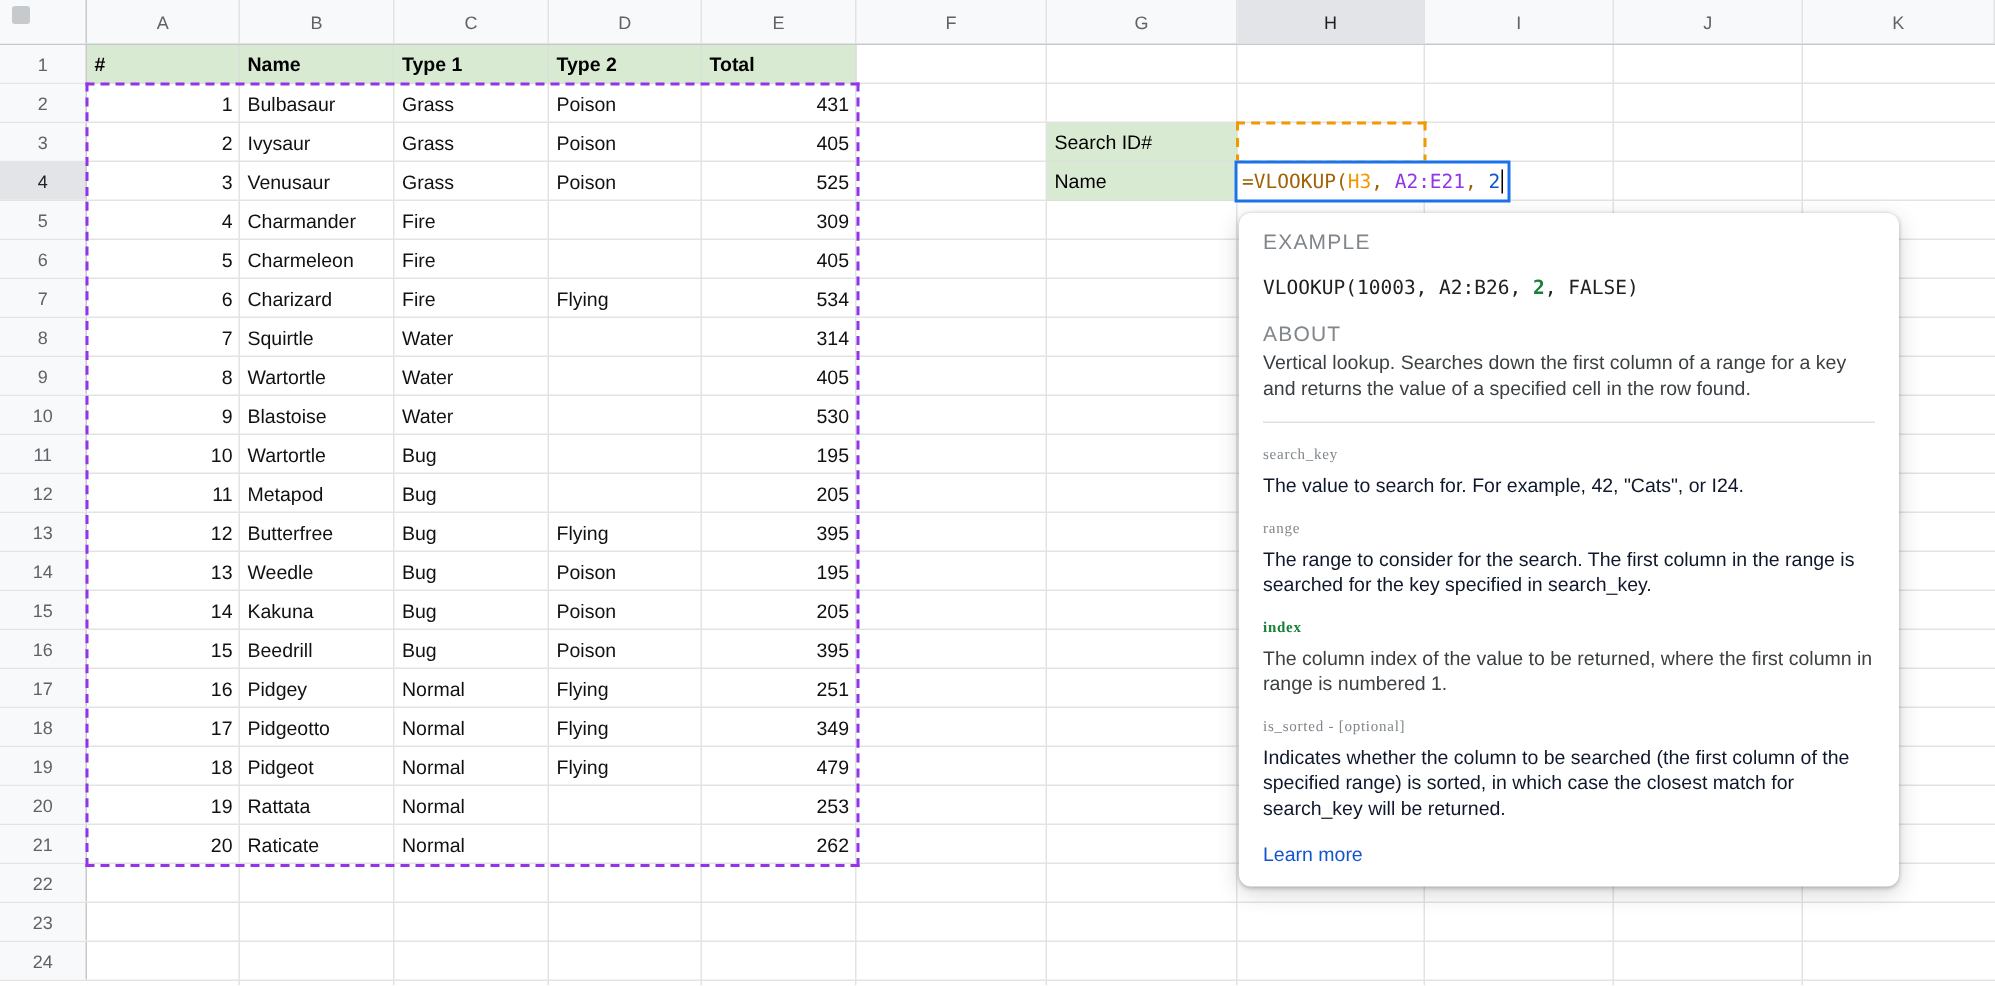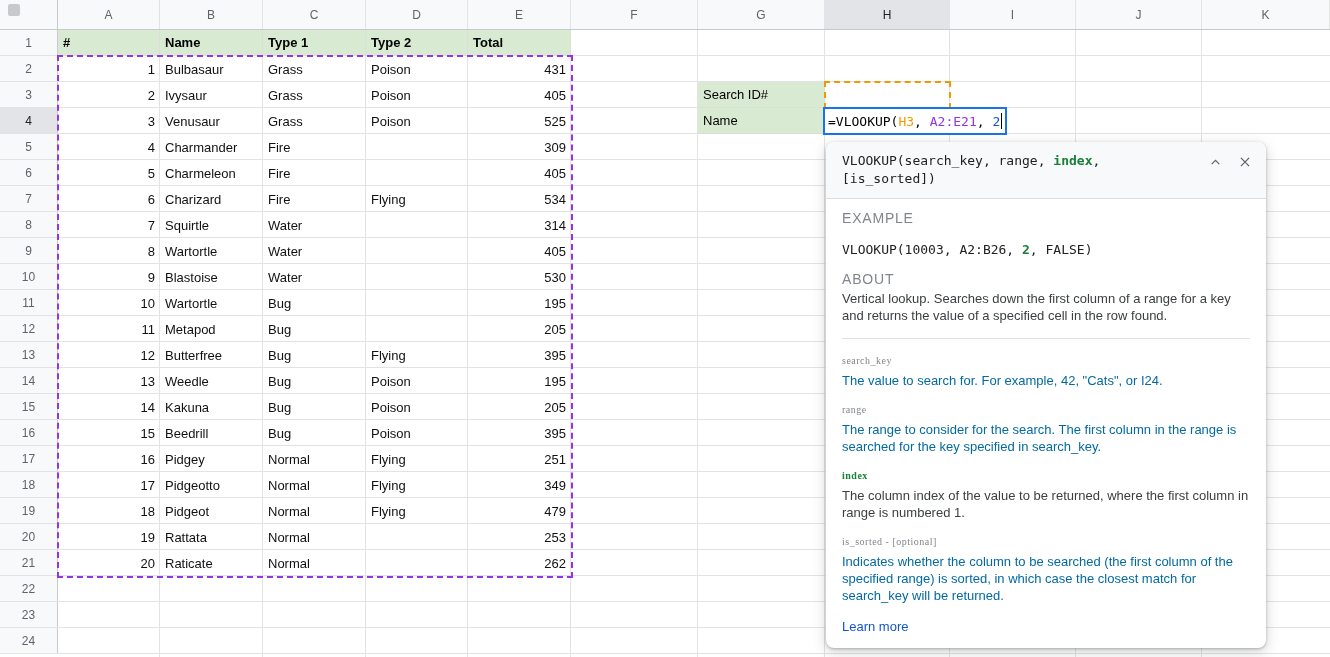--- a/index.html
+++ b/index.html
@@ -54,42 +54,42 @@
   
   .sel-range{position:absolute;left:57px;top:55px;width:516px;height:523px;
              border:2px dashed #9334e6;z-index:5;pointer-events:none}
   .ref-cell{position:absolute;left:824px;top:81px;width:127px;height:28px;
             border:2px dashed #f29900;z-index:5;pointer-events:none}
 
   
   .editcell{position:absolute;left:823px;top:107px;height:28px;min-width:129px;width:max-content;
             background:#fff;border:2px solid #1a73e8;display:flex;align-items:center;
             padding:0 3px;z-index:6;font-family:"DejaVu Sans Mono",monospace;font-size:13px;white-space:pre}
-  .f-plain{color:#000000}.f-ref1{color:#f29900}.f-ref2{color:#9334e6}.f-num{color:#1155cc}
+  .f-plain{color:#a16207}.f-ref1{color:#f29900}.f-ref2{color:#9334e6}.f-num{color:#1155cc}
   .caret{width:1px;height:16px;background:#000;margin-left:1px}
 
   
   .help{position:absolute;left:826px;top:142px;width:440px;background:#fff;border-radius:8px;
         box-shadow:0 1px 3px rgba(60,64,67,.35),0 4px 14px rgba(60,64,67,.22);z-index:20;color:#202124;overflow:hidden}
   .help-hdr{display:flex;align-items:flex-start;background:#f8f9fa;border-bottom:1px solid #dadce0;
             padding:10px 14px 10px 16px;border-radius:8px 8px 0 0}
   .sig{width:300px;font-family:"DejaVu Sans Mono",monospace;font-size:13px;line-height:18px;
        color:#202124;white-space:pre-wrap}
   .fn-active{color:#188038;font-weight:bold}
   .help-icons{display:flex;gap:16px;margin-left:auto;align-items:center;padding-top:3px}
   .help-icons span{cursor:pointer;display:flex}
   .help-body{padding:12px 16px 14px}
   .sec{margin-bottom:14px}
   .seclabel{font-size:14px;letter-spacing:.8px;color:#80868b;line-height:14px}
   .code{font-family:"DejaVu Sans Mono",monospace;font-size:13px;line-height:17px;margin-top:16px;color:#202124}
   .abouttext{line-height:17px;margin-top:4px;color:#3c4043}
   .params{border-top:1px solid #e0e0e0;padding-top:13px}
   .param{margin-bottom:12px}
   .pname{font-family:Liberation Serif, serif;font-size:10px;letter-spacing:.5px;color:#80868b;line-height:17px}
-  .pdesc{color:#0369a1;line-height:17px;margin-top:3px}
+  .pdesc{color:#0f172a;line-height:17px;margin-top:3px}
   .param.active .pname{color:#188038;font-weight:bold}
   .param.active .pdesc{color:#3c4043}
   .learn{color:#1155cc;display:inline-block;margin-top:3px;cursor:pointer;text-decoration:none}
 </style>
 </head>
 <body>
 
 <div class="colhdrs">
   <div class="corner">
     <div class="corner-box"></div>
@@ -373,35 +373,20 @@
 <div class="gcell g4">Name</div>
 
 <div class="sel-range"></div>
 <div class="ref-cell"></div>
 
 <div class="editcell">
   <span class="f-plain">=VLOOKUP(</span><span class="f-ref1">H3</span><span class="f-plain">, </span><span class="f-ref2">A2:E21</span><span class="f-plain">, </span><span class="f-num">2</span><span class="caret"></span>
 </div>
 
 <div class="help">
-  <div class="help-hdr">
-    <div class="sig"><span>VLOOKUP(search_key, range, </span><span class="fn-active">index</span><span>, [is_sorted])</span></div>
-    <div class="help-icons">
-      <span>
-        <svg width="13" height="13" viewBox="0 0 24 24">
-            <path d="M5 15l7-7 7 7" stroke="#5f6368" stroke-width="2.2" fill="none"></path>
-          </svg>
-      </span>
-      <span>
-        <svg width="14" height="14" viewBox="0 0 24 24">
-            <path d="M5 5l14 14M19 5L5 19" stroke="#5f6368" stroke-width="2.2"></path>
-          </svg>
-      </span>
-    </div>
-  </div>
   <div class="help-body">
     <div class="sec">
       <div class="seclabel">EXAMPLE</div>
       <div class="code"><span>VLOOKUP(10003, A2:B26, </span><span class="fn-active">2</span><span>, FALSE)</span></div>
     </div>
     <div class="sec">
       <div class="seclabel">ABOUT</div>
       <div class="abouttext">Vertical lookup. Searches down the first column of a range for a key and returns the value of a specified cell in the row found.</div>
     </div>
     <div class="params">

